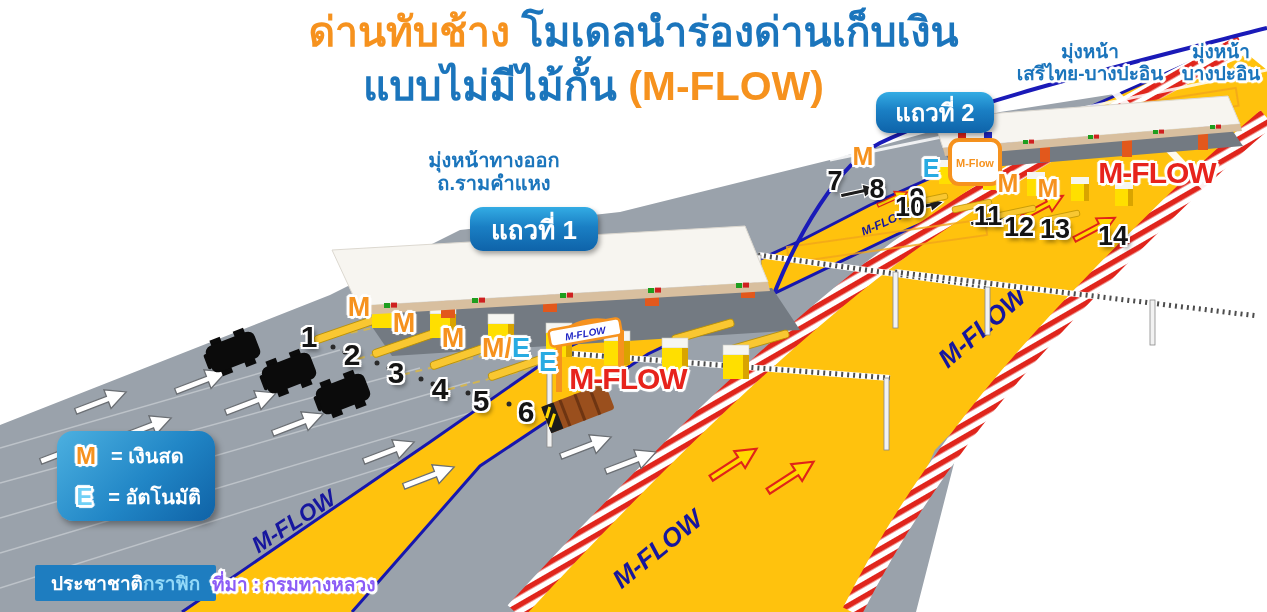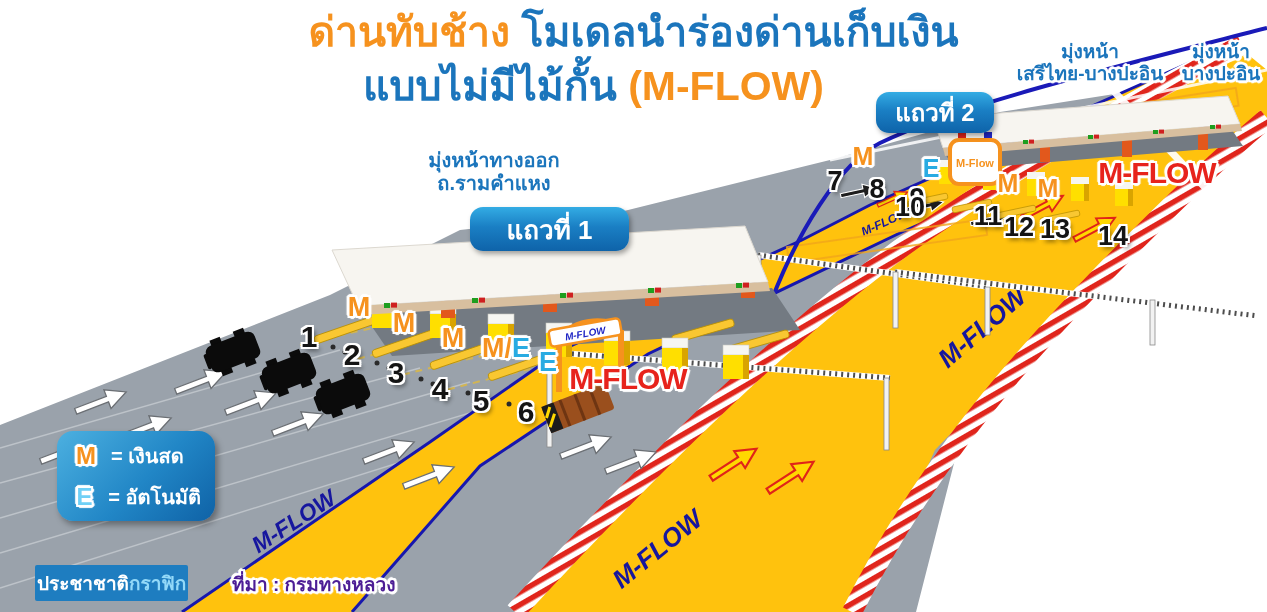--- a/index.html
+++ b/index.html
@@ -28,23 +28,23 @@
   .elet{font-size:27px;font-weight:800;color:#29abe2;}
   .small-let{font-size:25px;}
   .mflow-red{font-size:30px;font-weight:800;color:#e7231c;letter-spacing:-1px;white-space:nowrap;}
   .legend{background:linear-gradient(135deg,#4cb0e0 0%,#2186c6 55%,#0f62a6 100%);
       border-radius:16px;box-shadow:3px 4px 6px rgba(0,0,0,.35);
       display:flex;flex-direction:column;justify-content:center;gap:9px;padding:10px 14px;box-sizing:border-box;}
   .legend-row{display:flex;align-items:center;gap:10px;}
   .legend-sym{font-size:24px;font-weight:800;width:30px;text-align:center;}
   .legend-txt{color:#fff;font-weight:bold;font-size:20px;white-space:nowrap;}
   .credit{background:#1e7dc0;color:#fff;font-weight:bold;font-size:19px;display:flex;
-      align-items:center;padding:3px 2px;border-radius:2px;white-space:nowrap;}
+      align-items:center;padding:3px 16px;border-radius:2px;white-space:nowrap;}
   .credit .lite{color:#93d9f8;}
-  .source{font-size:19px;font-weight:bold;color:#4c1d95;white-space:nowrap;margin-left:20px;}
+  .source{font-size:19px;font-weight:bold;color:#8b5cf6;white-space:nowrap;}
 </style>
 </head>
 <body>
 
 <div id="stage">
 
   <svg class="abs" style="left:0;top:0" width="1267" height="612" viewBox="0 0 1267 612">
     <defs>
       <pattern id="rw" width="11" height="11" patternUnits="userSpaceOnUse" patternTransform="rotate(60)">
         <rect width="11" height="11" fill="#ffffff"></rect>
@@ -349,21 +349,21 @@
 
   <div class="abs title-line" style="left:0;top:8px;">
     <span class="t-orange">ด่านทับช้าง</span>
     <span class="t-blue">โมเดลนำร่องด่านเก็บเงิน</span>
   </div>
   <div class="abs title-line" style="left:-40px;top:62px;">
     <span class="t-blue">แบบไม่มีไม้กั้น</span>
     <span class="t-orange">(M-FLOW)</span>
   </div>
 
-  <div class="abs row-badge" style="left:470px;top:207px;width:159px;height:44px;">
+  <div class="abs row-badge" style="left:470px;top:207px;width:128px;height:44px;">
     <span>แถวที่ 1</span>
   </div>
   <div class="abs row-badge" style="left:852px;top:92px;width:118px;height:41px;font-size:24px;margin-left:24px;">
     <span>แถวที่ 2</span>
   </div>
 
   <div class="abs dir ol ctr" style="left:494px;top:172px;">
     <div>มุ่งหน้าทางออก</div>
     <div>ถ.รามคำแหง</div>
   </div>

